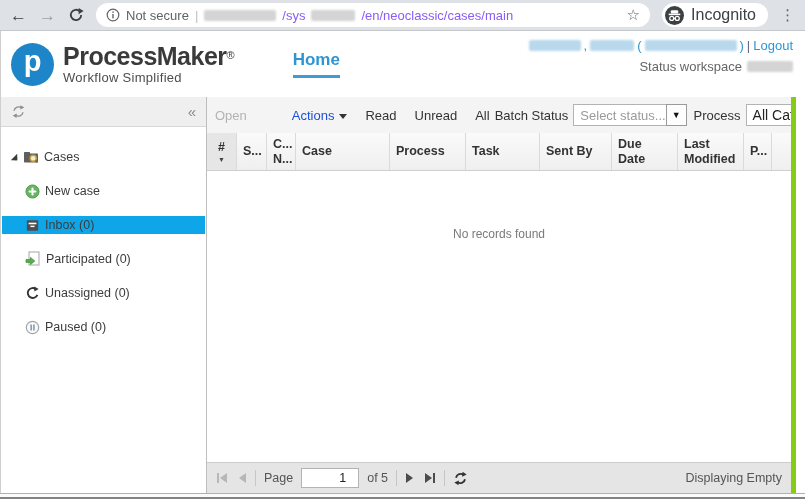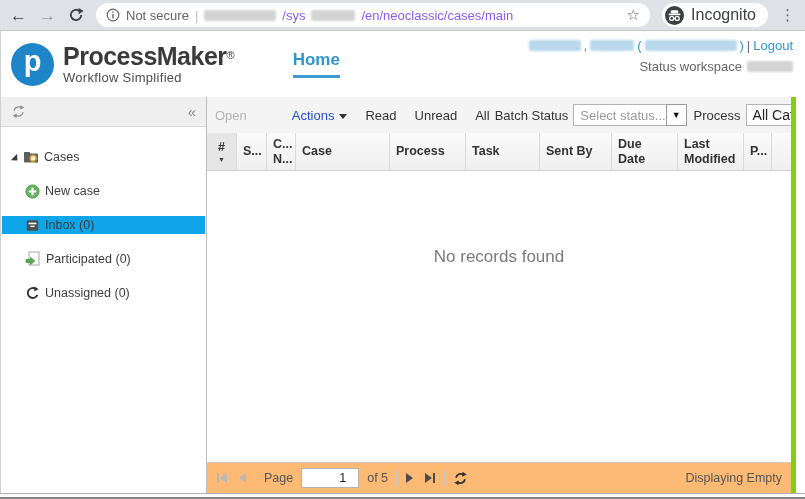--- a/index.html
+++ b/index.html
@@ -108,25 +108,25 @@
   }
   .gh-cell.sorted { background:#e6e6e6; flex-direction:column; justify-content:center; padding:2px 0; }
   .sort-arrow { font-size:7px; color:#444; line-height:1; margin-top:1px; }
   .gh-stack { line-height:1.15; }
   .c0{width:30px;} .c1{width:30px;} .c2{width:29px;} .c3{width:94px;} .c4{width:76px;}
   .c5{width:74px;} .c6{width:72px;} .c7{width:66px;} .c8{width:66px;} .c9{width:28px;}
   .gh-fill { flex:1; border-right:none; }
 
   
   .grid-body { flex:1; background:#fff; overflow:hidden; }
-  .no-records { margin-top:76px; text-align:center; color:#7a7a7a; font-size:17px; }
+  .no-records { margin-top:56px; text-align:center; color:#7a7a7a; font-size:12px; }
 
   
   .grid-footer {
-    height:31px; background:#fdba74; border-top:1px solid #cdcdcd;
+    height:31px; background:#e5e5e5; border-top:1px solid #cdcdcd;
     display:flex; align-items:center; padding:0 9px; gap:8px;
     font-size:12.5px; color:#555;justify-content:flex-end;
   }
   .pg-btn { display:flex; align-items:center; cursor:pointer; }
   .pg-sep { width:1px; height:16px; background:#c6c6c6; }
   .page-input {
     width:58px; height:20px; border:1px solid #b3b3b3; font-size:12.5px;
     text-align:right; padding-right:12px; color:#222; font-family:"Liberation Sans",sans-serif;
   }
   .displaying { margin-left:auto; color:#555; }
@@ -265,20 +265,30 @@
       </div>
       <div class="tree-row child">
         <span>
           <svg width="15" height="15" viewBox="0 0 16 16">
             <path d="M11.5 3.2 A5.3 5.3 0 1 0 13.2 9.4" stroke="#333" stroke-width="2" fill="none"></path>
             <polygon points="9.8,0.6 14.6,3.2 10,5.8" fill="#333"></polygon>
           </svg>
         </span>
         <span class="tree-label">Unassigned (0)</span>
       </div>
+      <div class="tree-row child">
+        <span>
+          <svg width="15" height="15" viewBox="0 0 16 16">
+            <circle cx="8" cy="8" r="6.6" fill="#fafafa" stroke="#a5a5a5" stroke-width="1.3"></circle>
+            <rect x="5.7" y="4.8" width="1.8" height="6.4" fill="#8aa0b4"></rect>
+            <rect x="8.6" y="4.8" width="1.8" height="6.4" fill="#8aa0b4"></rect>
+          </svg>
+        </span>
+        <span class="tree-label">Paused (0)</span>
+      </div>
     </div>
   </div>
 
   <div class="main">
 
     <div class="toolbar">
       <span class="tb-item disabled">Open</span>
       <span class="tb-item">
         <span class="tb-label">Actions</span>
         <span class="tb-caret"></span>

